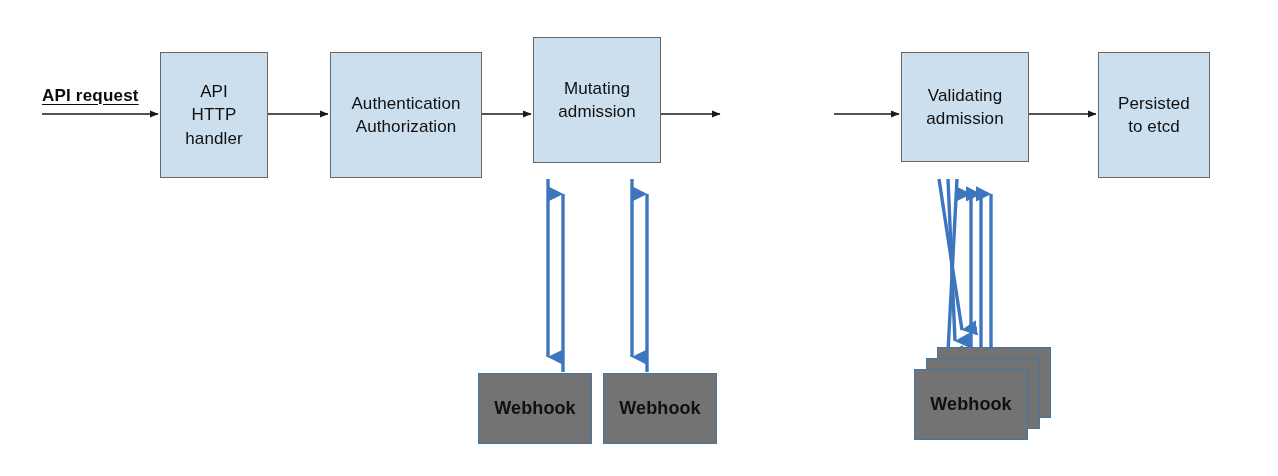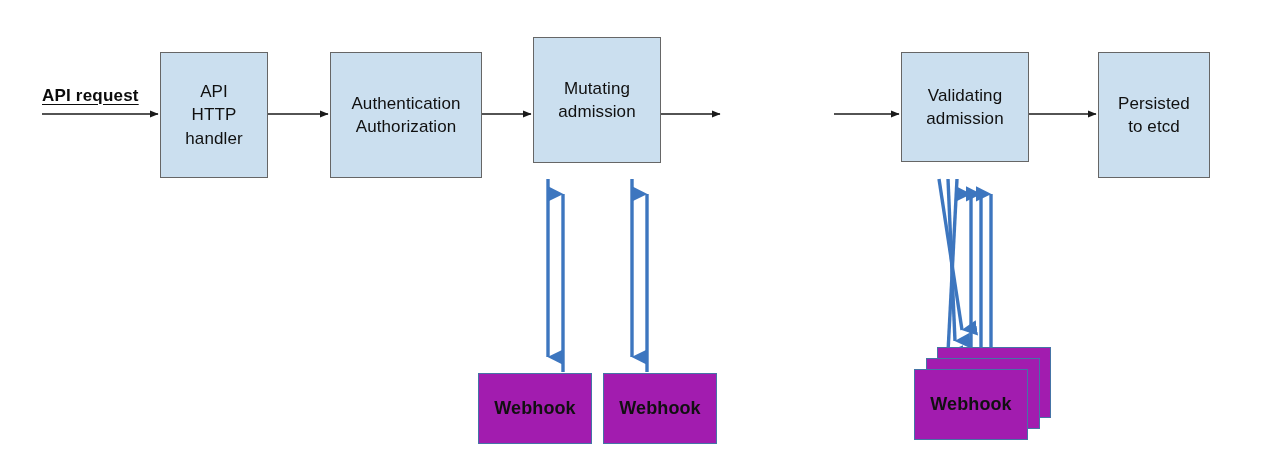--- a/index.html
+++ b/index.html
@@ -29,21 +29,21 @@
     font-size:17px;
     line-height:1.38;
     letter-spacing:.1px;
     white-space:pre-line;
     padding:2px 4px;
   }
   
   .webhook{
     position:absolute;
     box-sizing:border-box;
-    background:#a21caf;
+    background:#737373;
     border:1.8px solid #4574a6;
     display:flex;
     align-items:center;
     justify-content:center;
     text-align:left;
     color:#101010;
     font-size:18px;
     font-weight:700;
     letter-spacing:.1px;
   }

